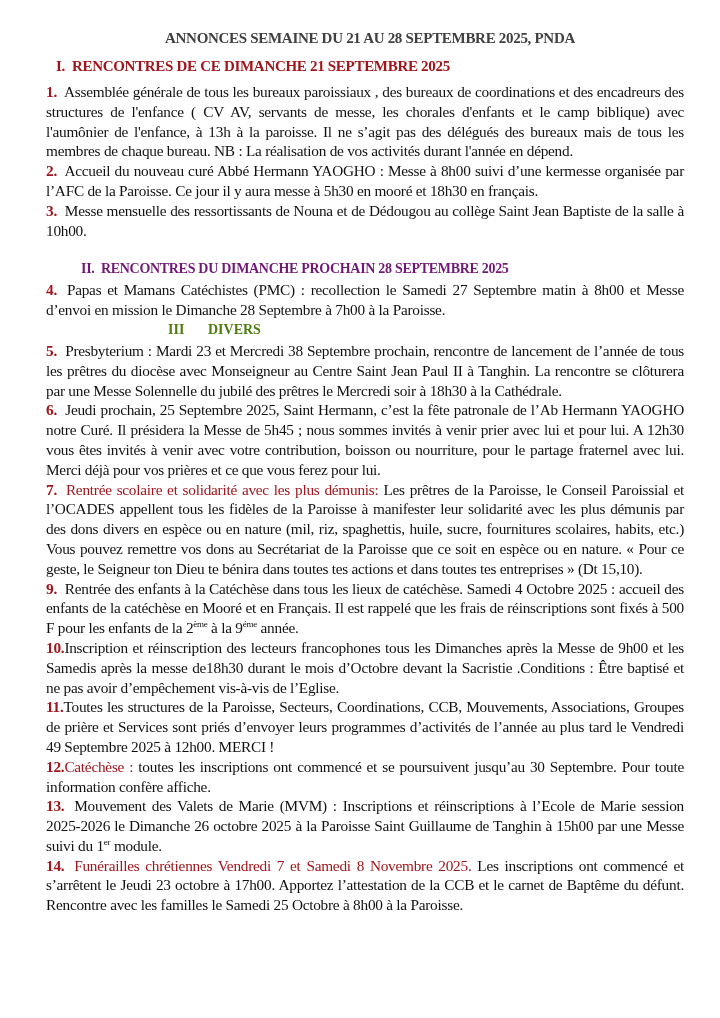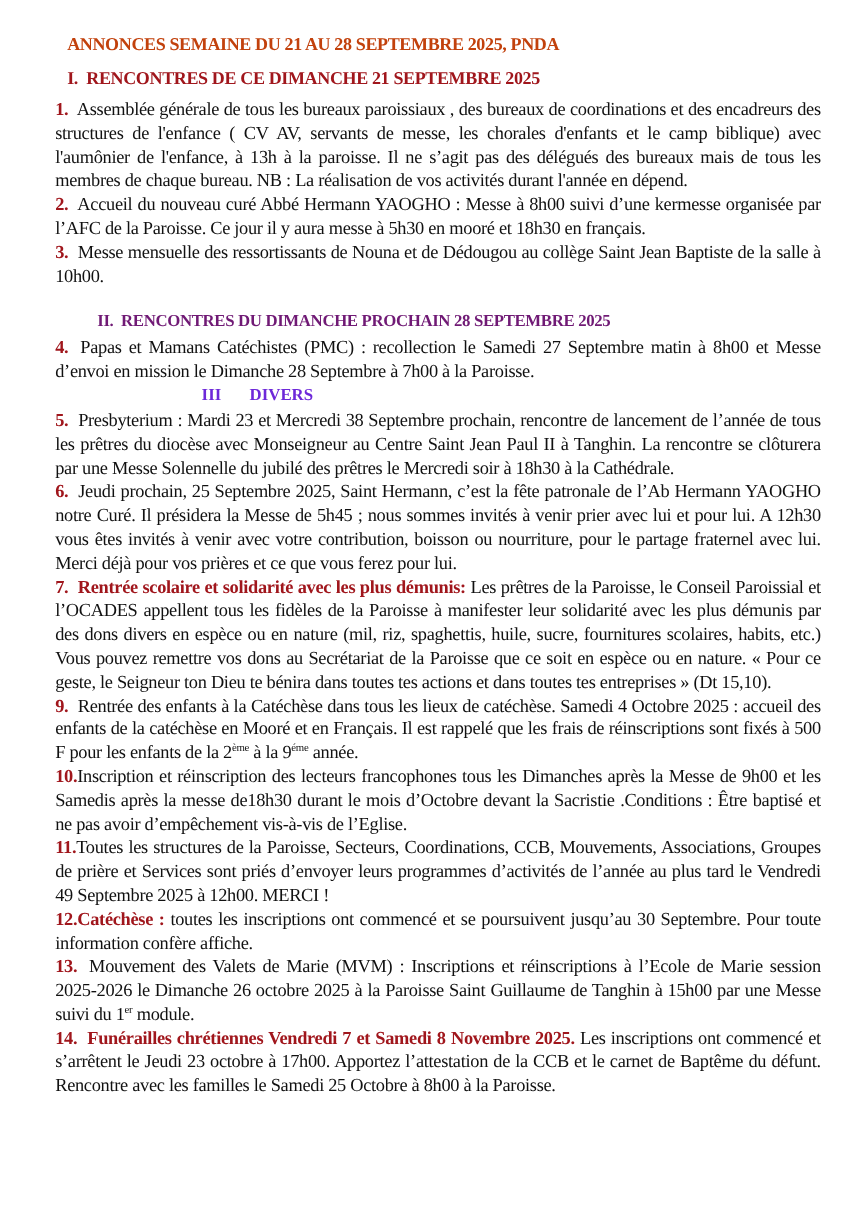--- a/index.html
+++ b/index.html
@@ -15,22 +15,22 @@
       color: #111111;
     }
     .page {
       position: relative;
       width: 720px;
       height: 1018px;
       box-sizing: border-box;
       padding: 28px 36px 0 46px;
     }
     .title {
-      text-align: left;
-      color: #c2410c;
+      text-align: center;
+      color: #404040;
       font-weight: bold;
       font-size: 15px;
       letter-spacing: -0.3px;
       margin: 0 0 0 0;
       line-height: 20px;
       padding-left: 10px;
     }
     .section-1 {
       color: #a0161c;
       font-size: 15px;
@@ -43,41 +43,41 @@
     .section-1 .stext { font-weight: bold; }
     .section-2 {
       color: #701a75;
       font-weight: bold;
       font-size: 14px;
       letter-spacing: -0.3px;
       line-height: 18px;
       margin: 20px 0 2px 35px;
     }
     .section-3 {
-      color: #6d28d9;
+      color: #4d7c0f;
       font-weight: bold;
       font-size: 14px;
       line-height: 18px;
       margin: 1px 0 2px 122px;
     }
     .section-3 .roman { display: inline-block; width: 40px; }
     .item {
       font-size: 15.3px;
       line-height: 19.8px;
       text-align: justify;
       margin: 0;
       letter-spacing: -0.25px;
     }
     .num {
       color: #a0161c;
       font-weight: bold;
     }
     .num.sp { margin-right: 4px; }
     .bold { font-weight: normal; }
-    .red { color: #a0161c; font-weight: bold; margin-top: 12px; }
+    .red { color: #a0161c; font-weight: normal; margin-top: 12px; }
     sup { font-size: 9px; line-height: 0; }
   </style>
 </head>
 <body>
 
 <div class="page">
 
   <div class="title">ANNONCES SEMAINE DU 21 AU 28 SEPTEMBRE 2025, PNDA</div>
 
   <div class="section-1">

